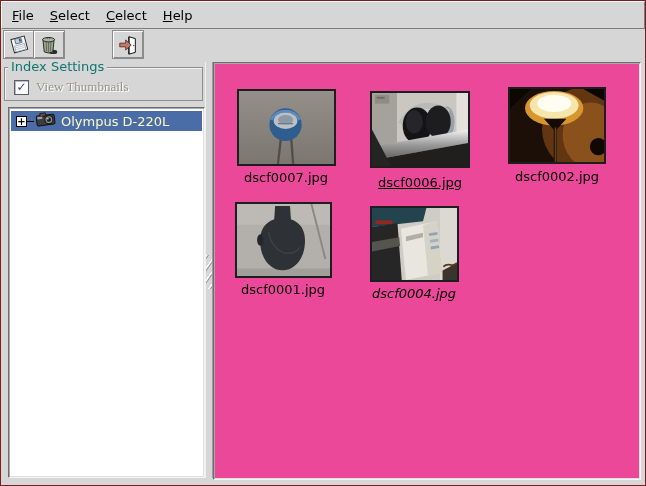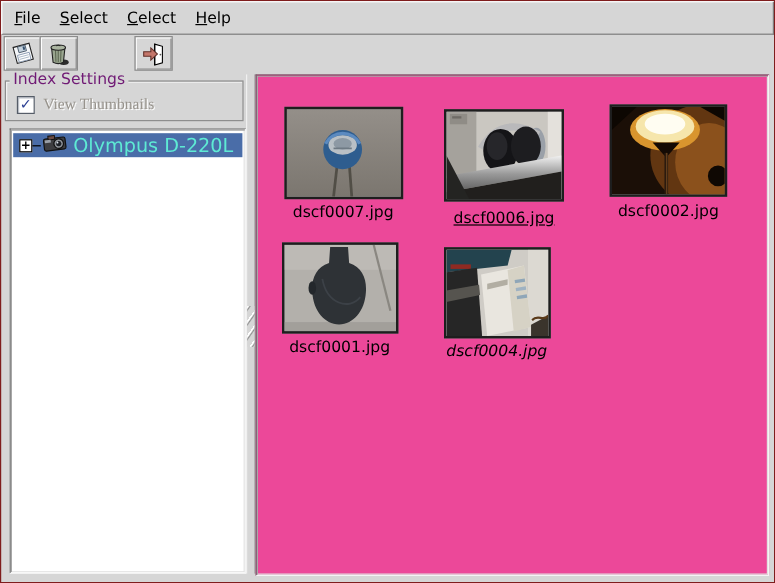--- a/index.html
+++ b/index.html
@@ -31,21 +31,21 @@
     display:flex;align-items:center;justify-content:center;
   }
   .tbtn svg{display:block;}
   
   .frame{
     position:absolute;left:3px;top:66px;width:197px;height:32px;
     border:1px solid #8e8e8e;box-shadow:inset 1px 1px 0 #f2f2f2;
   }
   .frame-legend{
     position:absolute;left:3px;top:-9px;background:#d6d6d6;
-    padding:0 3px;font-size:13px;color:#701a75;white-space:nowrap;
+    padding:0 3px;font-size:13px;color:#0f766e;white-space:nowrap;
   }
   .checkbox-row{position:absolute;left:9px;top:11px;display:flex;align-items:center;}
   .checkbox{
     width:13px;height:13px;background:#fff;border:1px solid #565d68;
     box-shadow:inset 1px 1px 0 #b9bec6;
     font-size:12px;font-weight:bold;color:#2b3f93;line-height:12px;
     text-align:center;cursor:default;
   }
   .checkbox-label{
     margin-left:7px;font-size:13px;color:#97938c;text-shadow:1px 1px 0 #ffffff;
@@ -63,21 +63,21 @@
     position:absolute;left:2px;top:3px;right:2px;height:20px;
     background:#4a6da8;display:flex;align-items:center;
   }
   .expander{
     margin-left:5px;width:11px;height:11px;background:#fff;border:1px solid #000;
     font-size:10px;font-weight:bold;line-height:9px;text-align:center;color:#000;
     box-sizing:border-box;flex:0 0 auto;
   }
   .tree-line{width:7px;height:1px;background:#000;flex:0 0 auto;}
   .tree-cam{flex:0 0 auto;margin:0 4px 0 1px;}
-  .tree-label{font-size:16px;color:#5eead4;white-space:nowrap;text-align:right;}
+  .tree-label{font-size:13px;color:#fef9c3;white-space:nowrap;text-align:right;}
   
   .splitter{
     position:absolute;left:204px;top:61px;width:8px;height:416px;background:#d6d6d6;
     border-left:1px solid #f0f0f0;border-right:1px solid #9a9a9a;box-sizing:border-box;
   }
   .grip{
     position:absolute;left:0;top:193px;width:6px;height:34px;
     background:repeating-linear-gradient(125deg,
       #ffffff 0px,#ffffff 1px,#8f8f8f 2px,#d6d6d6 3px,#d6d6d6 7px);
   }

